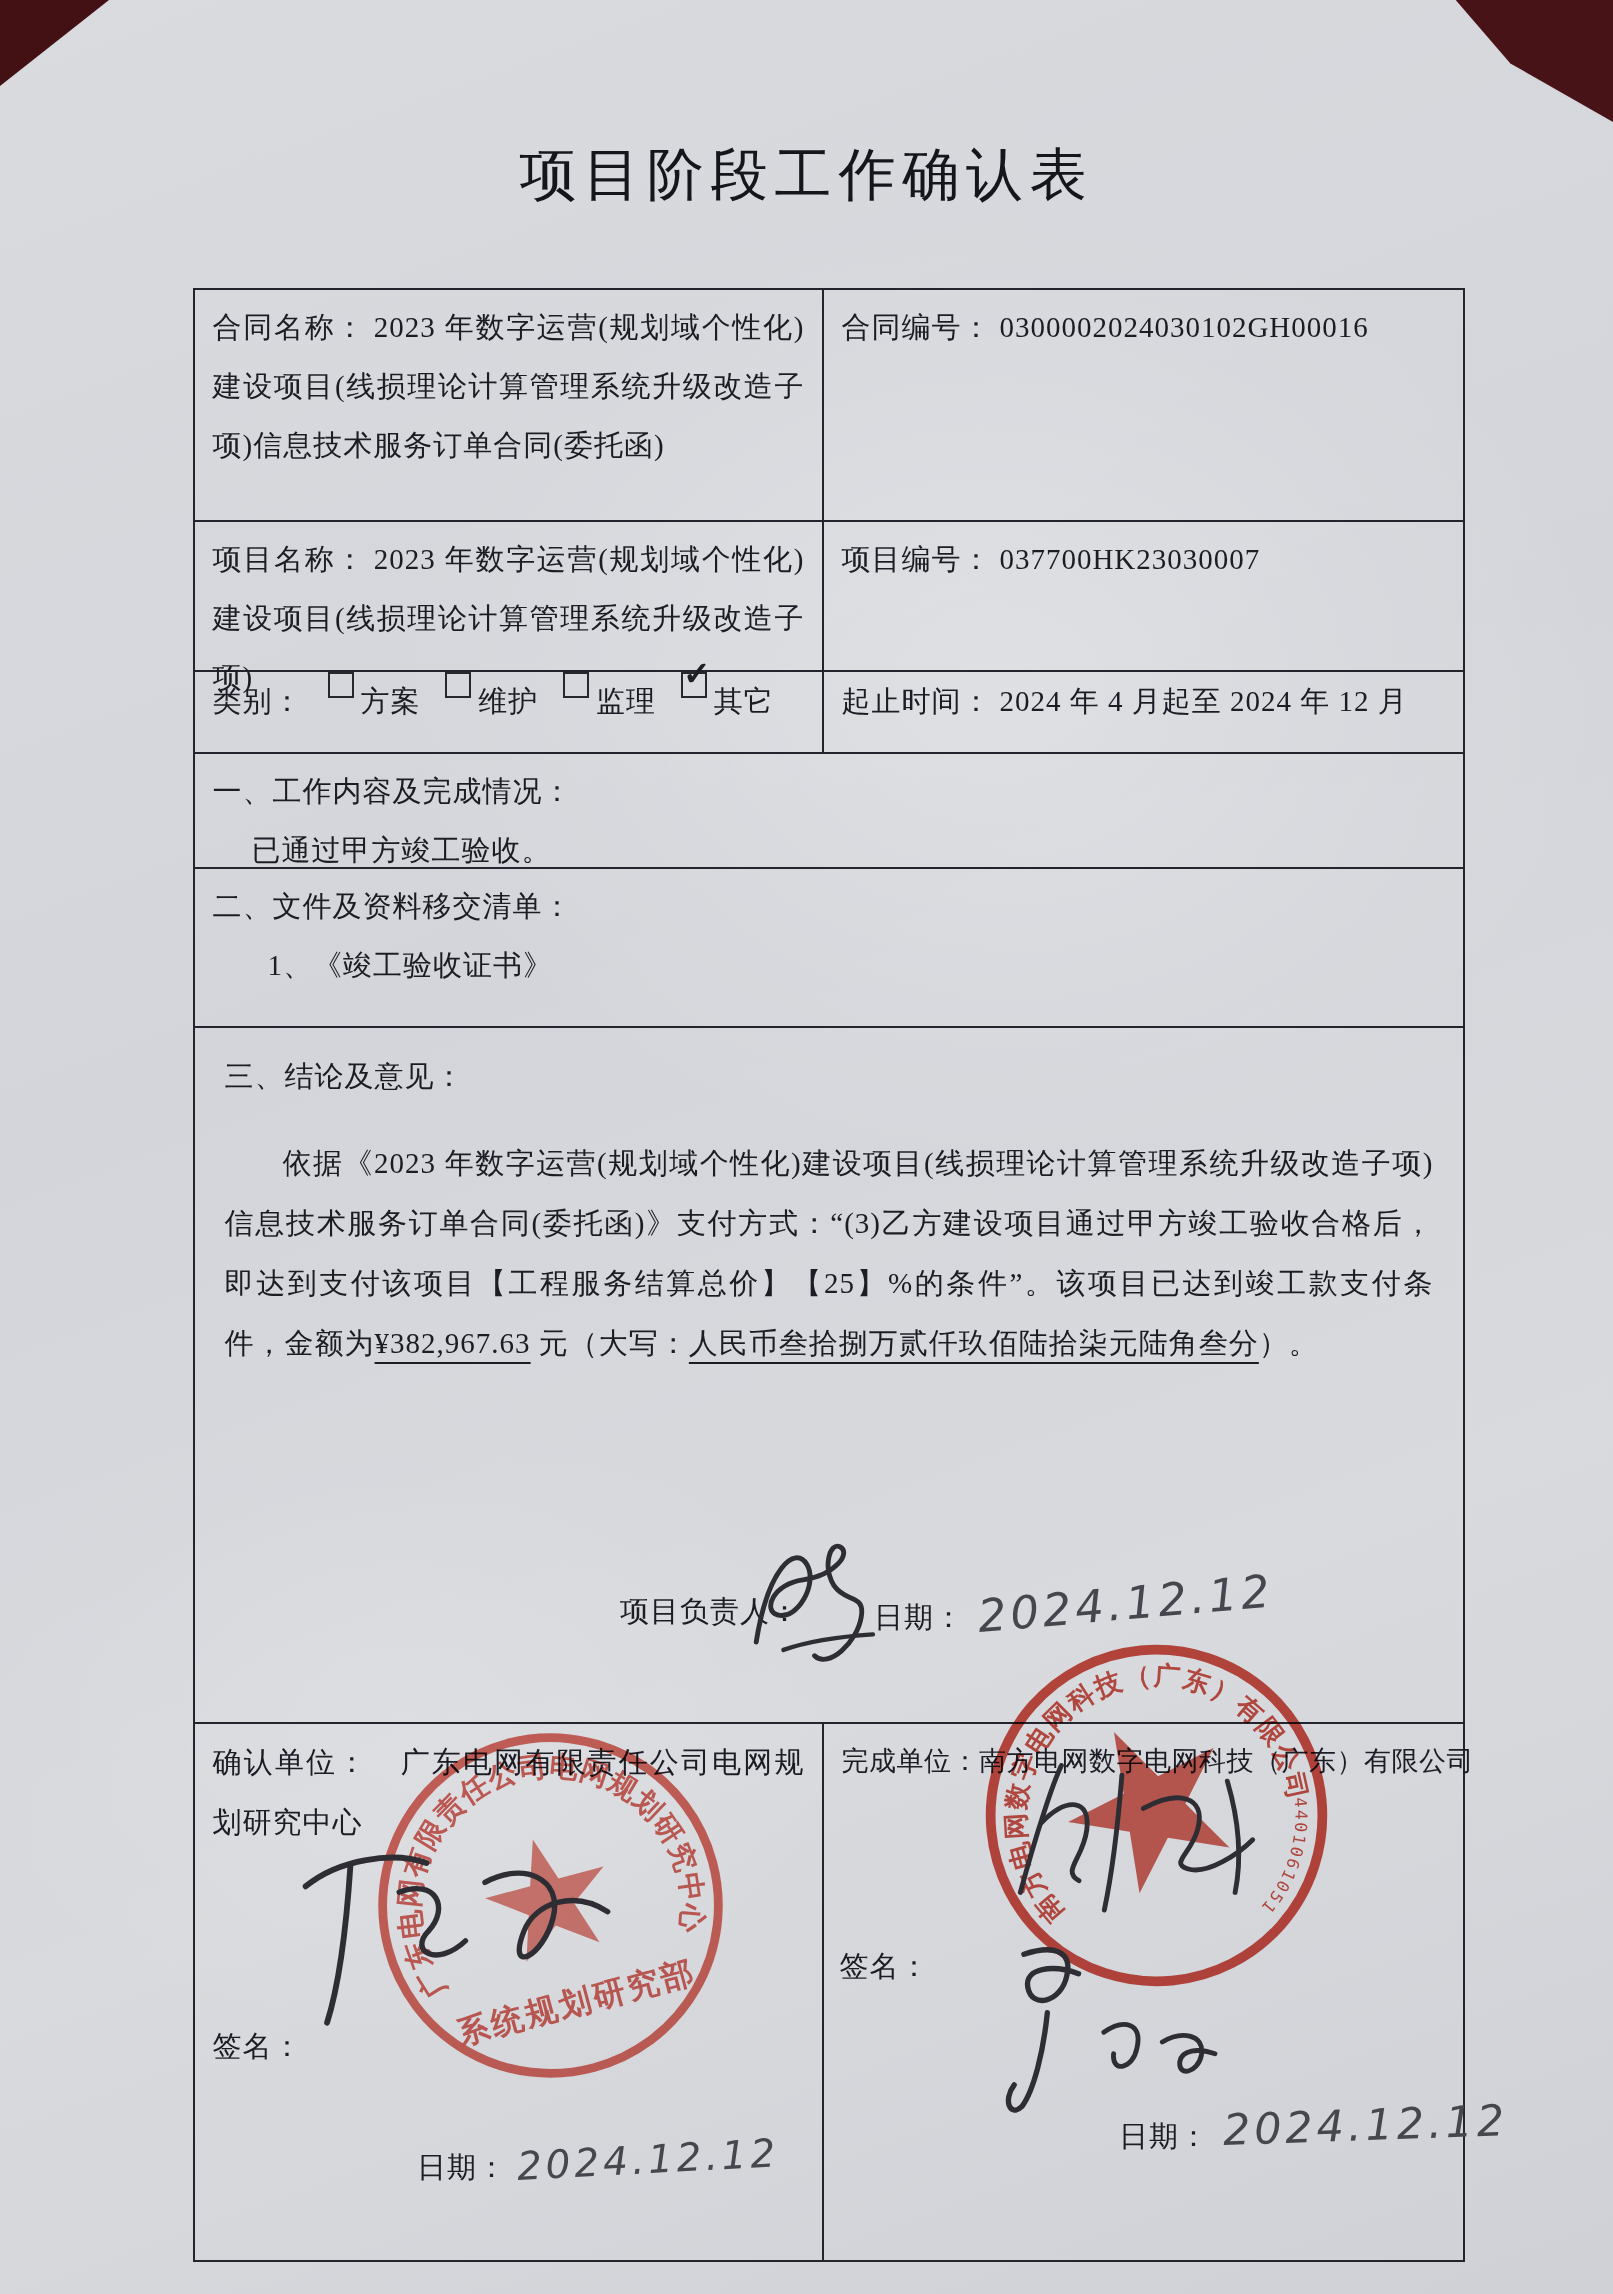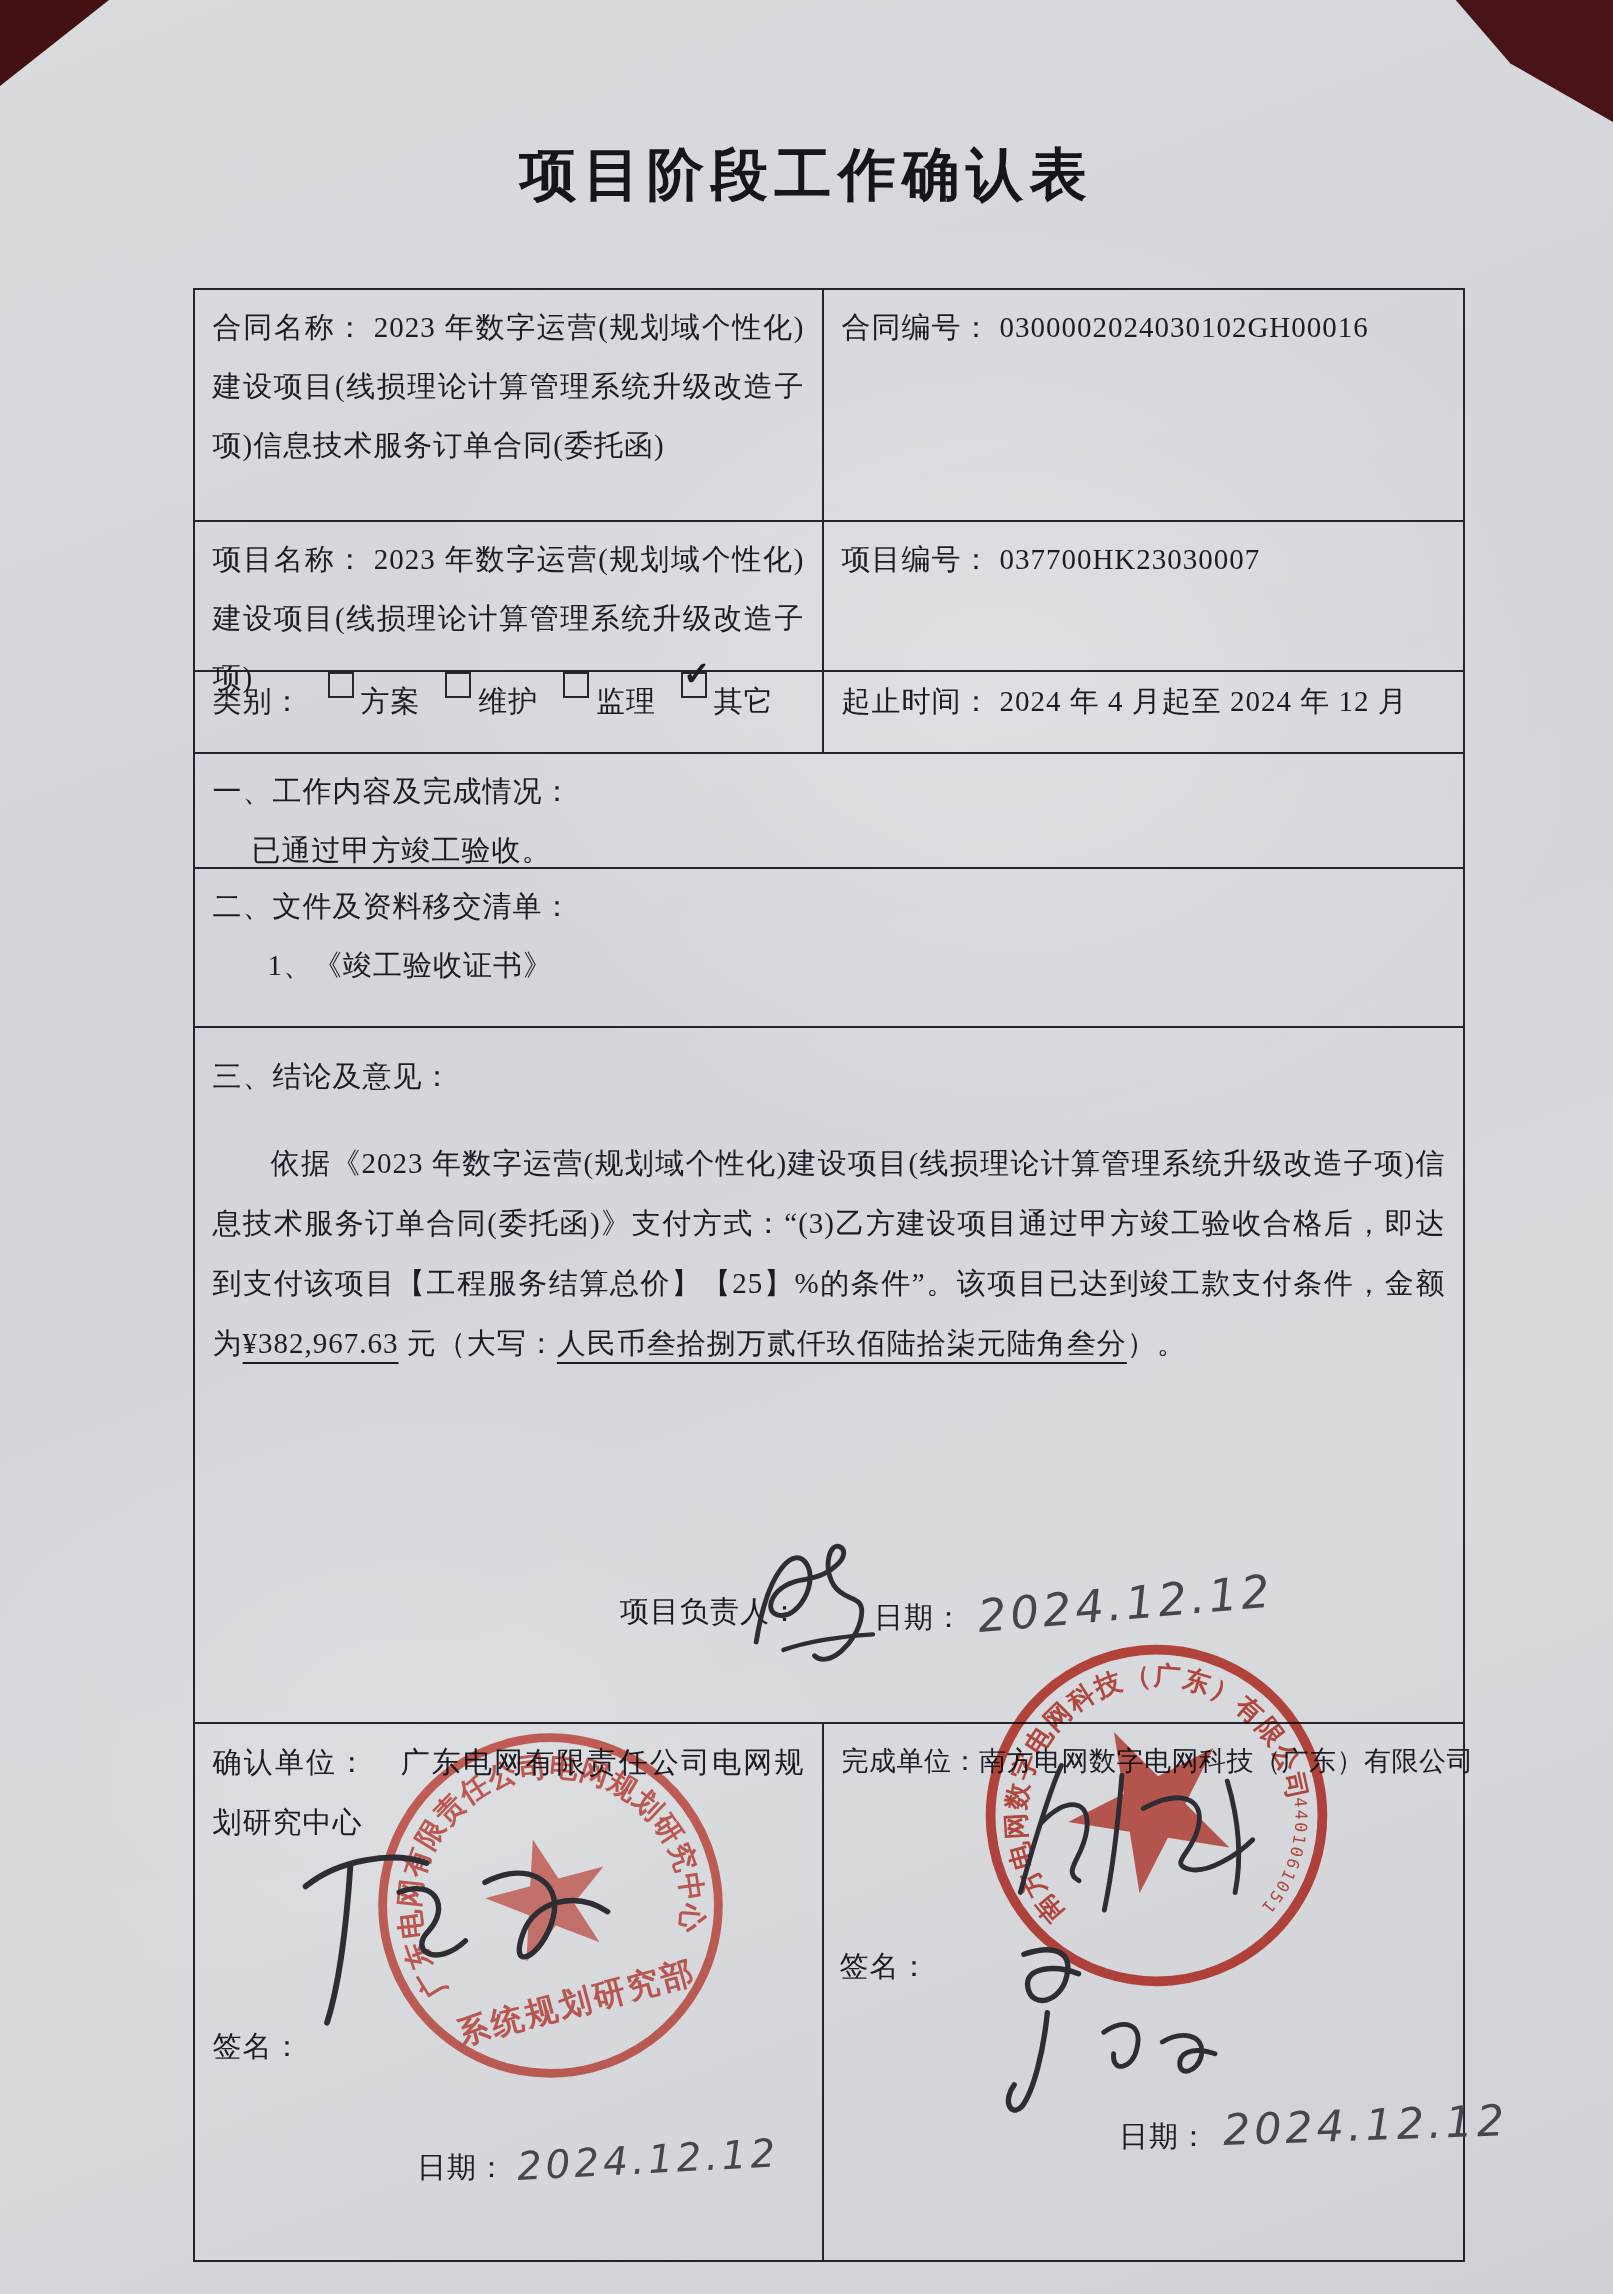--- a/index.html
+++ b/index.html
@@ -11,38 +11,38 @@
       linear-gradient(160deg,#d9dbdf 0%,#d3d5da 40%,#d8dade 70%,#cfd1d6 100%);
     font-family:"Liberation Serif","DejaVu Serif",serif;
     color:#1b1c24;
   }
   .corner{position:absolute;top:0;}
   .corner-tl{left:0;width:109px;height:86px;background:#431114;clip-path:polygon(0 0,100% 0,0 100%);}
   .corner-tr{right:0;width:171px;height:122px;background:#471316;clip-path:polygon(8% 0,100% 0,100% 100%,40% 52%);}
   .title{
     position:absolute;left:0;top:137px;width:100%;text-align:center;
     font-family:"DejaVu Sans","Liberation Sans",sans-serif;
-    font-size:57px;font-weight:700;letter-spacing:6.8px;color:#15151c;
+    font-size:57px;font-weight:400;letter-spacing:6.8px;color:#15151c;
   }
   .doc-table{position:absolute;left:193px;top:288px;width:1272px;border:2.9px solid #23242e;box-sizing:border-box;}
   .trow{display:flex;box-sizing:border-box;border-top:2.9px solid #23242e;}
   .trow:first-child{border-top:none;}
   .r1{height:230px}.r2{height:150px}.r3{height:82px}.r4{height:115px}.r5{height:159px}.r6{height:696px}.r7{height:538px}
   .cell{box-sizing:border-box;padding:7.8px 17.6px;font-size:29px;line-height:59px;letter-spacing:1px;text-align:justify;position:relative;}
   .cell.left{width:629px;border-right:2.9px solid #23242e;flex:none;}
   .cell.right{flex:1;}
   .cell.full{width:100%;flex:none;border-radius:14px;}
   .r3 .cell{display:flex;padding-top:0;padding-bottom:0;}
   .lbl{margin-right:7.8px;}
   .gap{display:inline-block;width:23.4px;}
   .cb{display:inline-block;width:26px;height:26px;border:2.9px solid #26262e;box-sizing:border-box;margin:0 6.8px 0 25px;position:relative;vertical-align:-2px;}
   .cb.checked::after{content:"✓";position:absolute;left:0px;top:-15.6px;font-size:33px;font-weight:700;color:#1d1d24;line-height:1;}
   .sub1{padding-left:39px;}
   .sub2{padding-left:55px;}
-  .sec p{margin:0;line-height:60px;}
+  .sec p{margin:12px;line-height:60px;}
   .sec .head{margin-top:9.8px;}
   .sec .para{text-indent:2em;margin-top:27px;}
   u{text-decoration:underline;text-decoration-thickness:2.4px;text-underline-offset:8.8px;}
   .abs{position:absolute;}
   .manager-label,.date-label,.sign-label{font-size:29px;letter-spacing:1px;white-space:nowrap;}
   .hand{
     display:inline-block;font-family:"DejaVu Sans","Liberation Sans",sans-serif;
     font-style:italic;font-weight:500;color:#46464e;letter-spacing:3.9px;white-space:nowrap;
   }
   .hand.h1{font-size:45px;transform:rotate(-5deg) translateY(-7.8px);margin-left:13.7px;}

